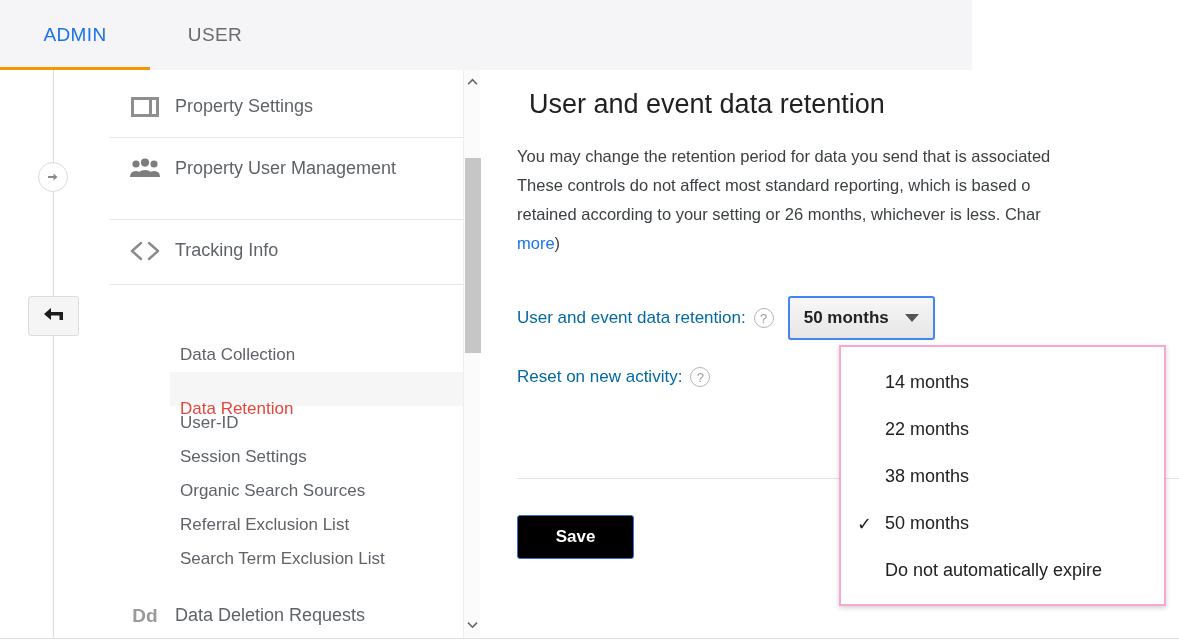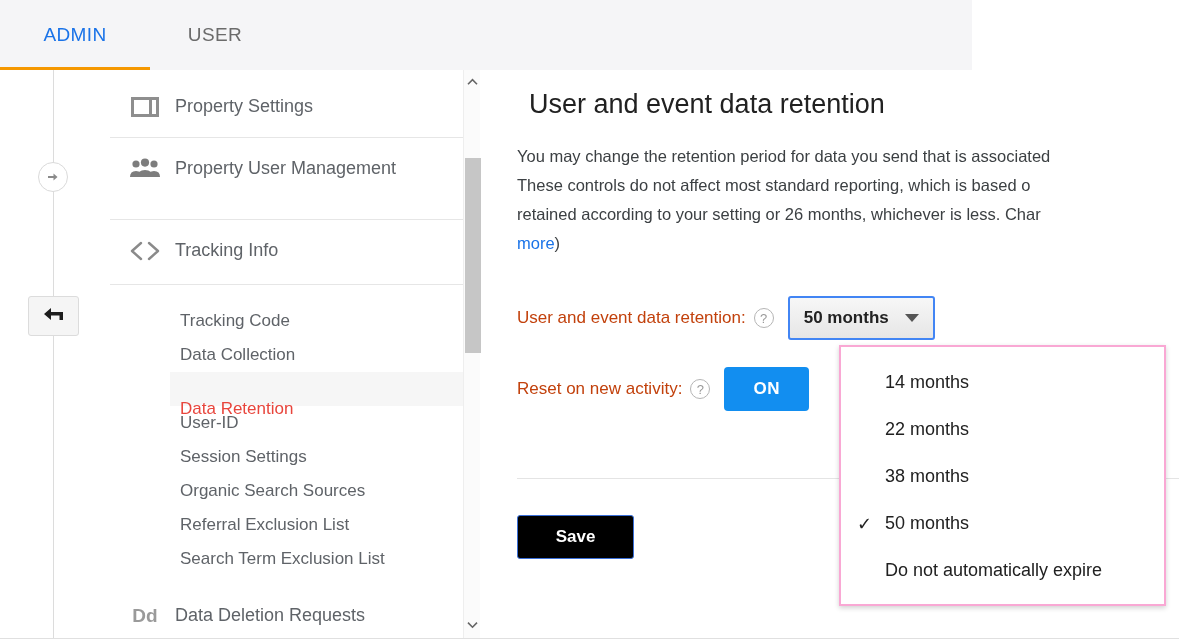--- a/index.html
+++ b/index.html
@@ -85,21 +85,21 @@
     font-weight:400;white-space:nowrap;margin-left:12px;
   }
   .para{
     position:absolute;left:34px;top:72px;width:1200px;
     font-size:16.5px;line-height:29px;color:#3c4043;white-space:nowrap;
   }
   .para .ln{display:block;}
   .lnk{color:#1a73e8;text-decoration:none;cursor:pointer;}
 
   .frow{position:absolute;left:34px;display:flex;align-items:center;white-space:nowrap;}
-  .flabel{font-size:17px;color:#c2410c;}
+  .flabel{font-size:17px;color:#0369a1;}
   .qmark{
     display:inline-flex;align-items:center;justify-content:center;
     width:20px;height:20px;border-radius:50%;border:1px solid #b5b5b5;
     color:#9a9a9a;font-size:13px;margin-left:8px;box-sizing:border-box;cursor:pointer;
   }
   .ddbtn{
     margin-left:14px;height:44px;min-width:138px;
     border:2px solid #4285f4;border-radius:3px;box-sizing:border-box;
     background:linear-gradient(#f7f7f7,#e6e6e6);
     display:flex;align-items:center;justify-content:center;gap:16px;
@@ -207,23 +207,20 @@
       <span class="nicon">
         <svg width="34" height="22" viewBox="0 0 34 22">
           <path d="M13 3 L4 11 L13 19" fill="none" stroke="#8a8a8a" stroke-width="2.4" stroke-linecap="round" stroke-linejoin="round"></path>
           <path d="M21 3 L30 11 L21 19" fill="none" stroke="#8a8a8a" stroke-width="2.4" stroke-linecap="round" stroke-linejoin="round"></path>
         </svg>
       </span>
       <span class="nlabel">Tracking Info</span>
     </div>
     <div class="nav-div" style="top:214px"></div>
 
-    <div class="nav-sub" style="top:234px">
-      <span>Tracking Code</span>
-    </div>
     <div class="nav-sub" style="top:268px">
       <span>Data Collection</span>
     </div>
     <div class="nav-sub selected" style="top:302px">
       <span>Data Retention</span>
     </div>
     <div class="nav-sub" style="top:336px">
       <span>User-ID</span>
     </div>
     <div class="nav-sub" style="top:370px">
@@ -275,23 +272,20 @@
       <span class="qmark">?</span>
       <div class="ddbtn">
         <span class="ddtext">50 months</span>
         <span class="caret"></span>
       </div>
     </div>
 
     <div class="frow" style="top:297px">
       <span class="flabel">Reset on new activity:</span>
       <span class="qmark">?</span>
-      <div class="toggle">
-        <span>ON</span>
-      </div>
     </div>
 
     <div class="hr"></div>
 
     <div class="btnrow">
       <div class="btn btn-save">
         <span>Save</span>
       </div>
     </div>
   </div>

